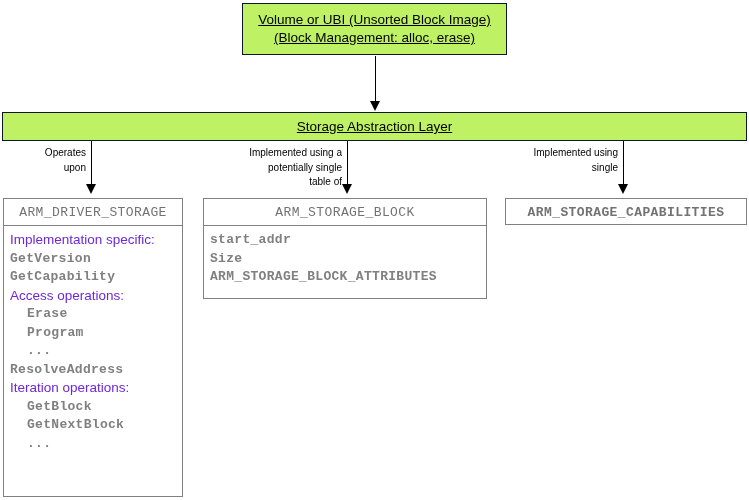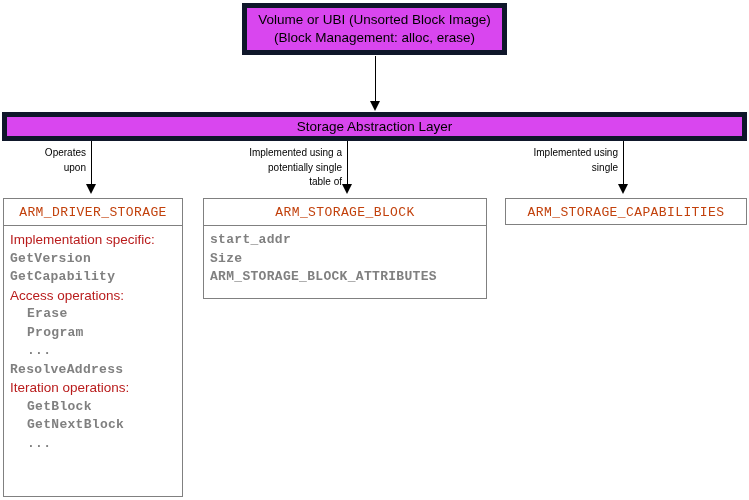--- a/index.html
+++ b/index.html
@@ -13,22 +13,23 @@
     height: 500px;
     background: #ffffff;
     font-family: "Liberation Sans", sans-serif;
     overflow: hidden;
   }
 
   
   .box {
     position: absolute;
     box-sizing: border-box;
-    border: 5px solid #0f172a;
-    background: #d946ef;
+    border: 1px solid #0f172a;
+    background: #bef264;
+    text-decoration: underline;
   }
   .box-plain {
     display: flex;
     align-items: center;
     justify-content: center;
     text-align: center;
     color: #000000;
   }
 
   
@@ -62,41 +63,42 @@
   }
   .class-header {
     height: 26px;
     flex: 0 0 26px;
     display: flex;
     align-items: center;
     justify-content: center;
     font-family: "Liberation Mono", "DejaVu Sans Mono", monospace;
     font-size: 13px;
     letter-spacing: 0.4px;
-    color: #c2410c;
+    color: #737373;
     border-bottom: 1px solid #808080;
     white-space: nowrap;
   }
   .class-header.no-rule {
     border-bottom: none;
+    font-weight: bold;
   }
   .class-body {
     flex: 1 1 auto;
     padding: 5px 0 4px 6px;
     overflow: hidden;
   }
 
   .row {
     white-space: nowrap;
     line-height: 18.5px;
   }
   .row.heading {
     font-family: "Liberation Sans", sans-serif;
     font-size: 13.5px;
-    color: #b91c1c;
+    color: #6d28d9;
   }
   .row.mono {
     font-family: "Liberation Mono", "DejaVu Sans Mono", monospace;
     font-size: 13px;
     letter-spacing: 0.3px;
     color: #808080;
     font-weight: bold;
   }
   .row.indent {
     padding-left: 17px;

